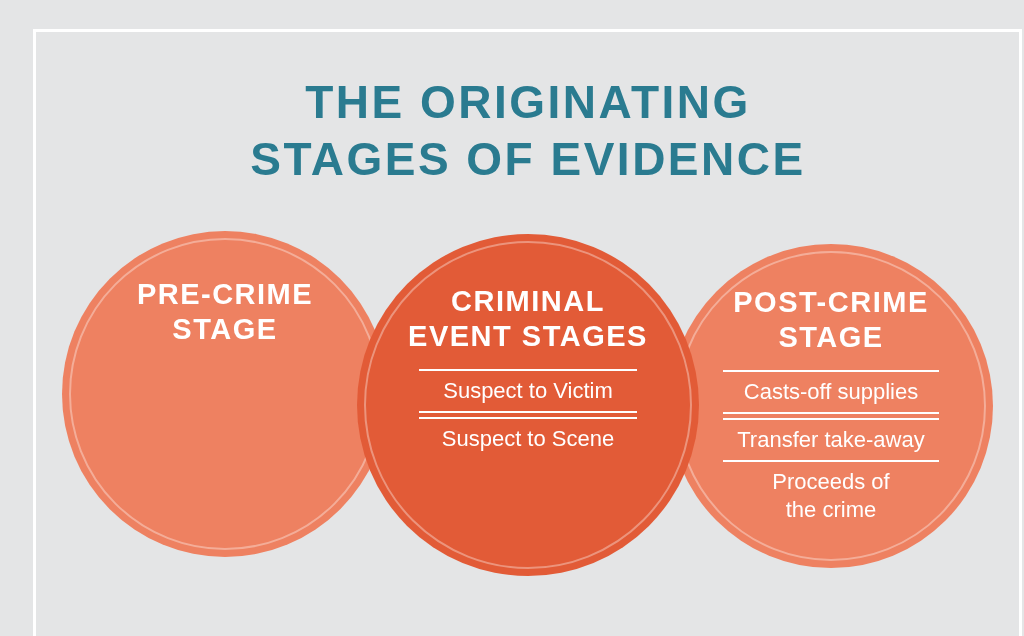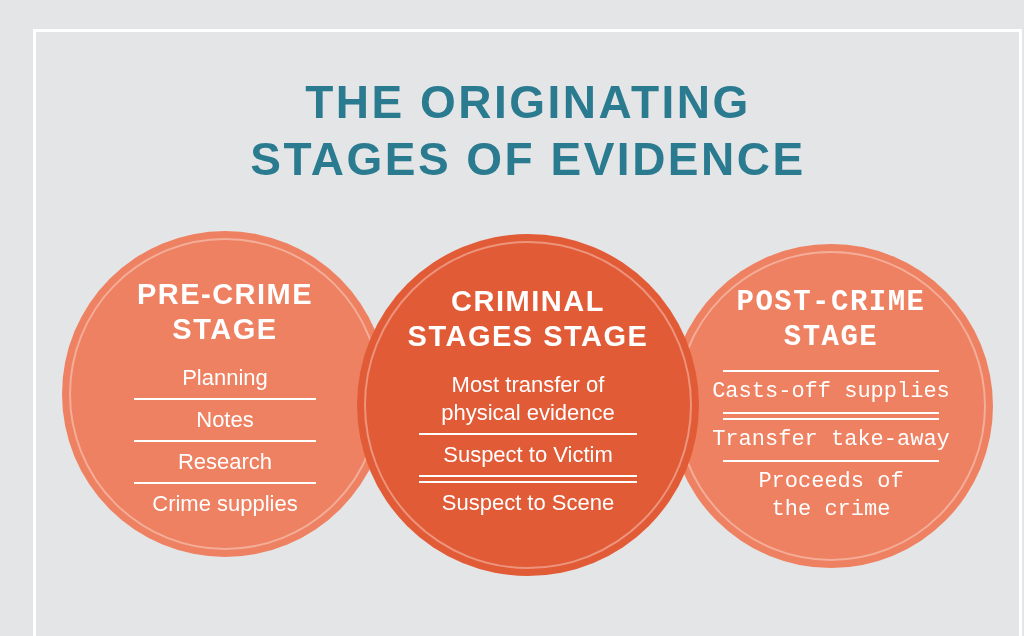--- a/index.html
+++ b/index.html
@@ -73,21 +73,20 @@
     background: var(--circle-dark);
     padding-top: 46px;
     z-index: 2;
   }
   .c2 {
     left: 653px; top: 228px;
     width: 324px; height: 324px;
     background: var(--circle-light);
     padding-top: 37px;
     z-index: 1;
-    font-family: Liberation Mono, monospace;
   }
   .heading {
     font-size: 29px;
     line-height: 35px;
     font-weight: 700;
     letter-spacing: 1.5px;
     white-space: pre-line;
   }
   .items {
     margin-top: 9px;
@@ -118,37 +117,26 @@
 
   <h1 class="title">
     <span>THE ORIGINATING</span>
     <span>STAGES OF EVIDENCE</span>
   </h1>
 
   <div>
     <div class="circle c0">
       <div class="heading">PRE-CRIME
 STAGE</div>
-      <div class="items">
-          <div class="item">Planning</div>
-          <div class="sep"></div>
-          <div class="item">Notes</div>
-          <div class="sep"></div>
-          <div class="item">Research</div>
-          <div class="sep"></div>
-          <div class="item">Crime supplies</div>
-        </div>
     </div>
 
     <div class="circle c1">
       <div class="heading">CRIMINAL
-STAGES STAGE</div>
+EVENT STAGES</div>
       <div class="items">
-          <div class="item">Most transfer of
-physical evidence</div>
           <div class="sep"></div>
           <div class="item">Suspect to Victim</div>
           <div class="sep"></div>
           <div class="sep"></div>
           <div class="item">Suspect to Scene</div>
         </div>
     </div>
 
     <div class="circle c2">
       <div class="heading">POST-CRIME

